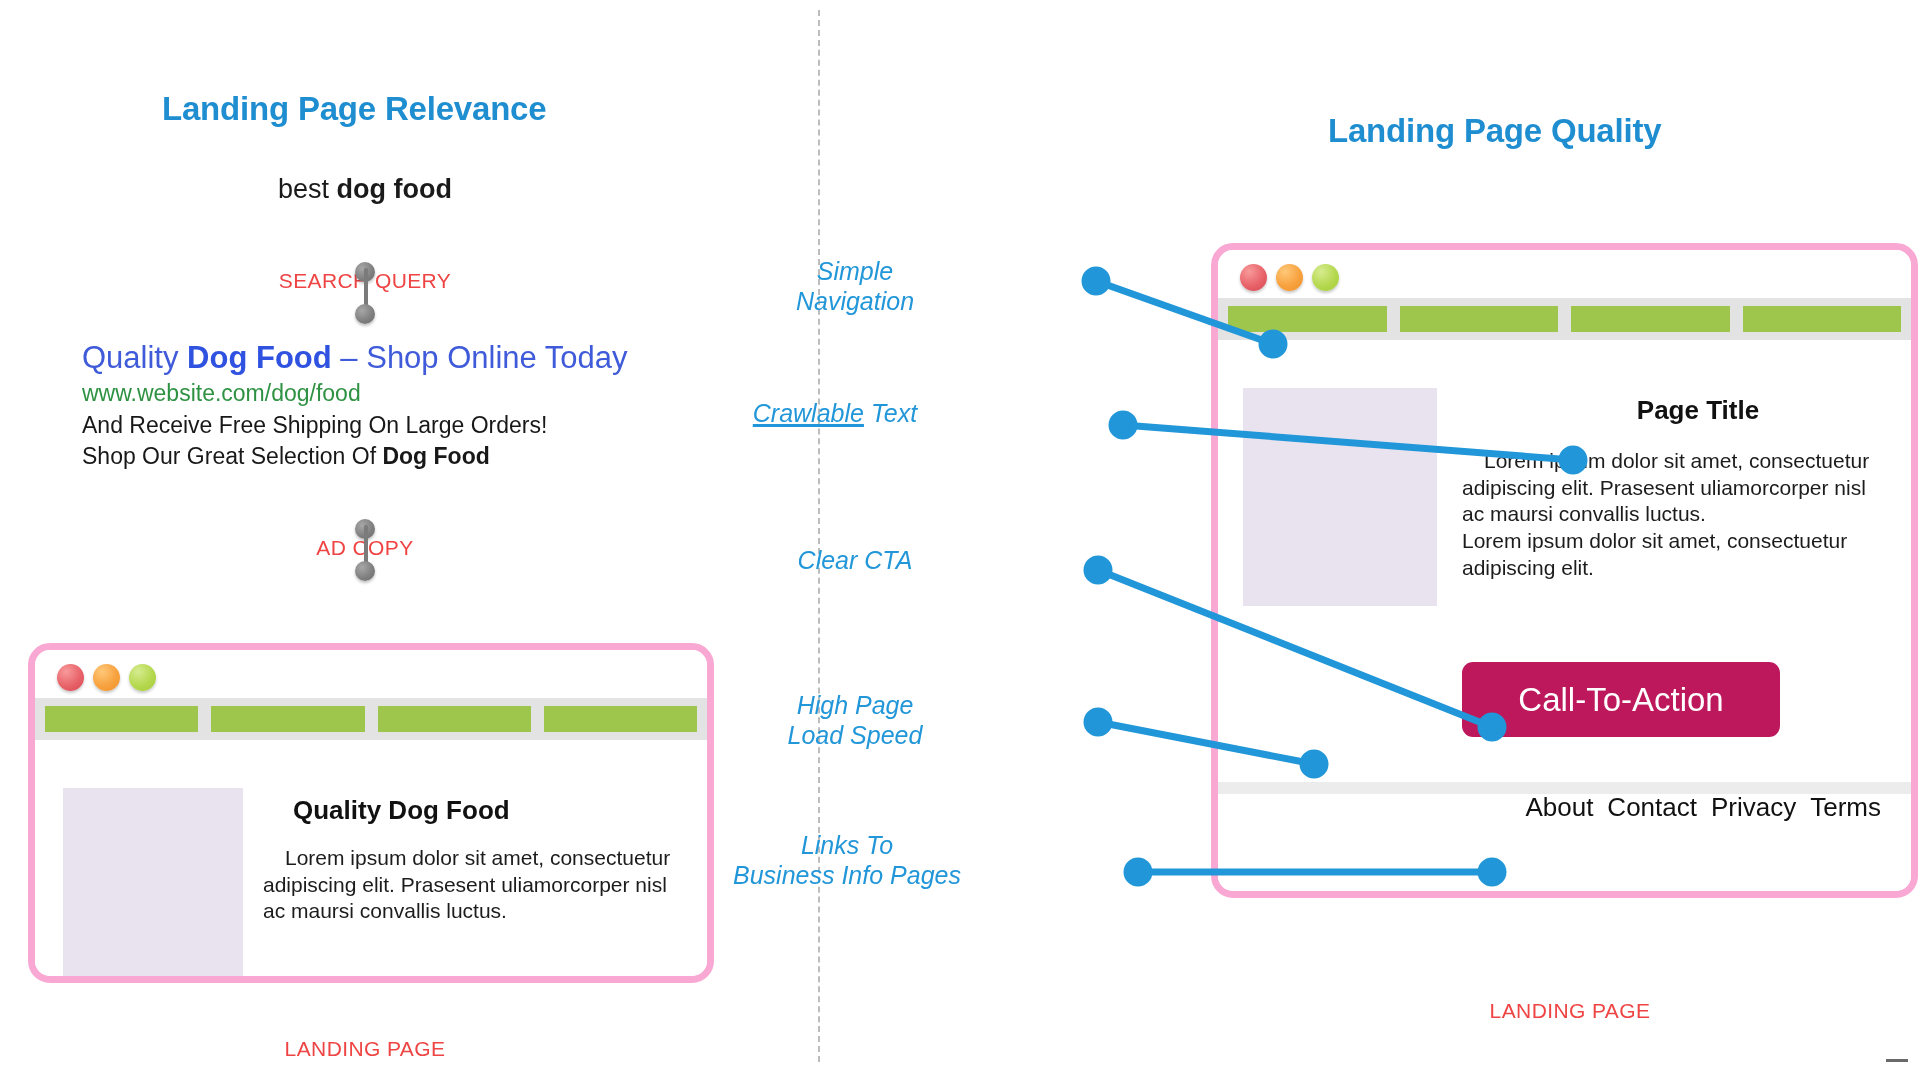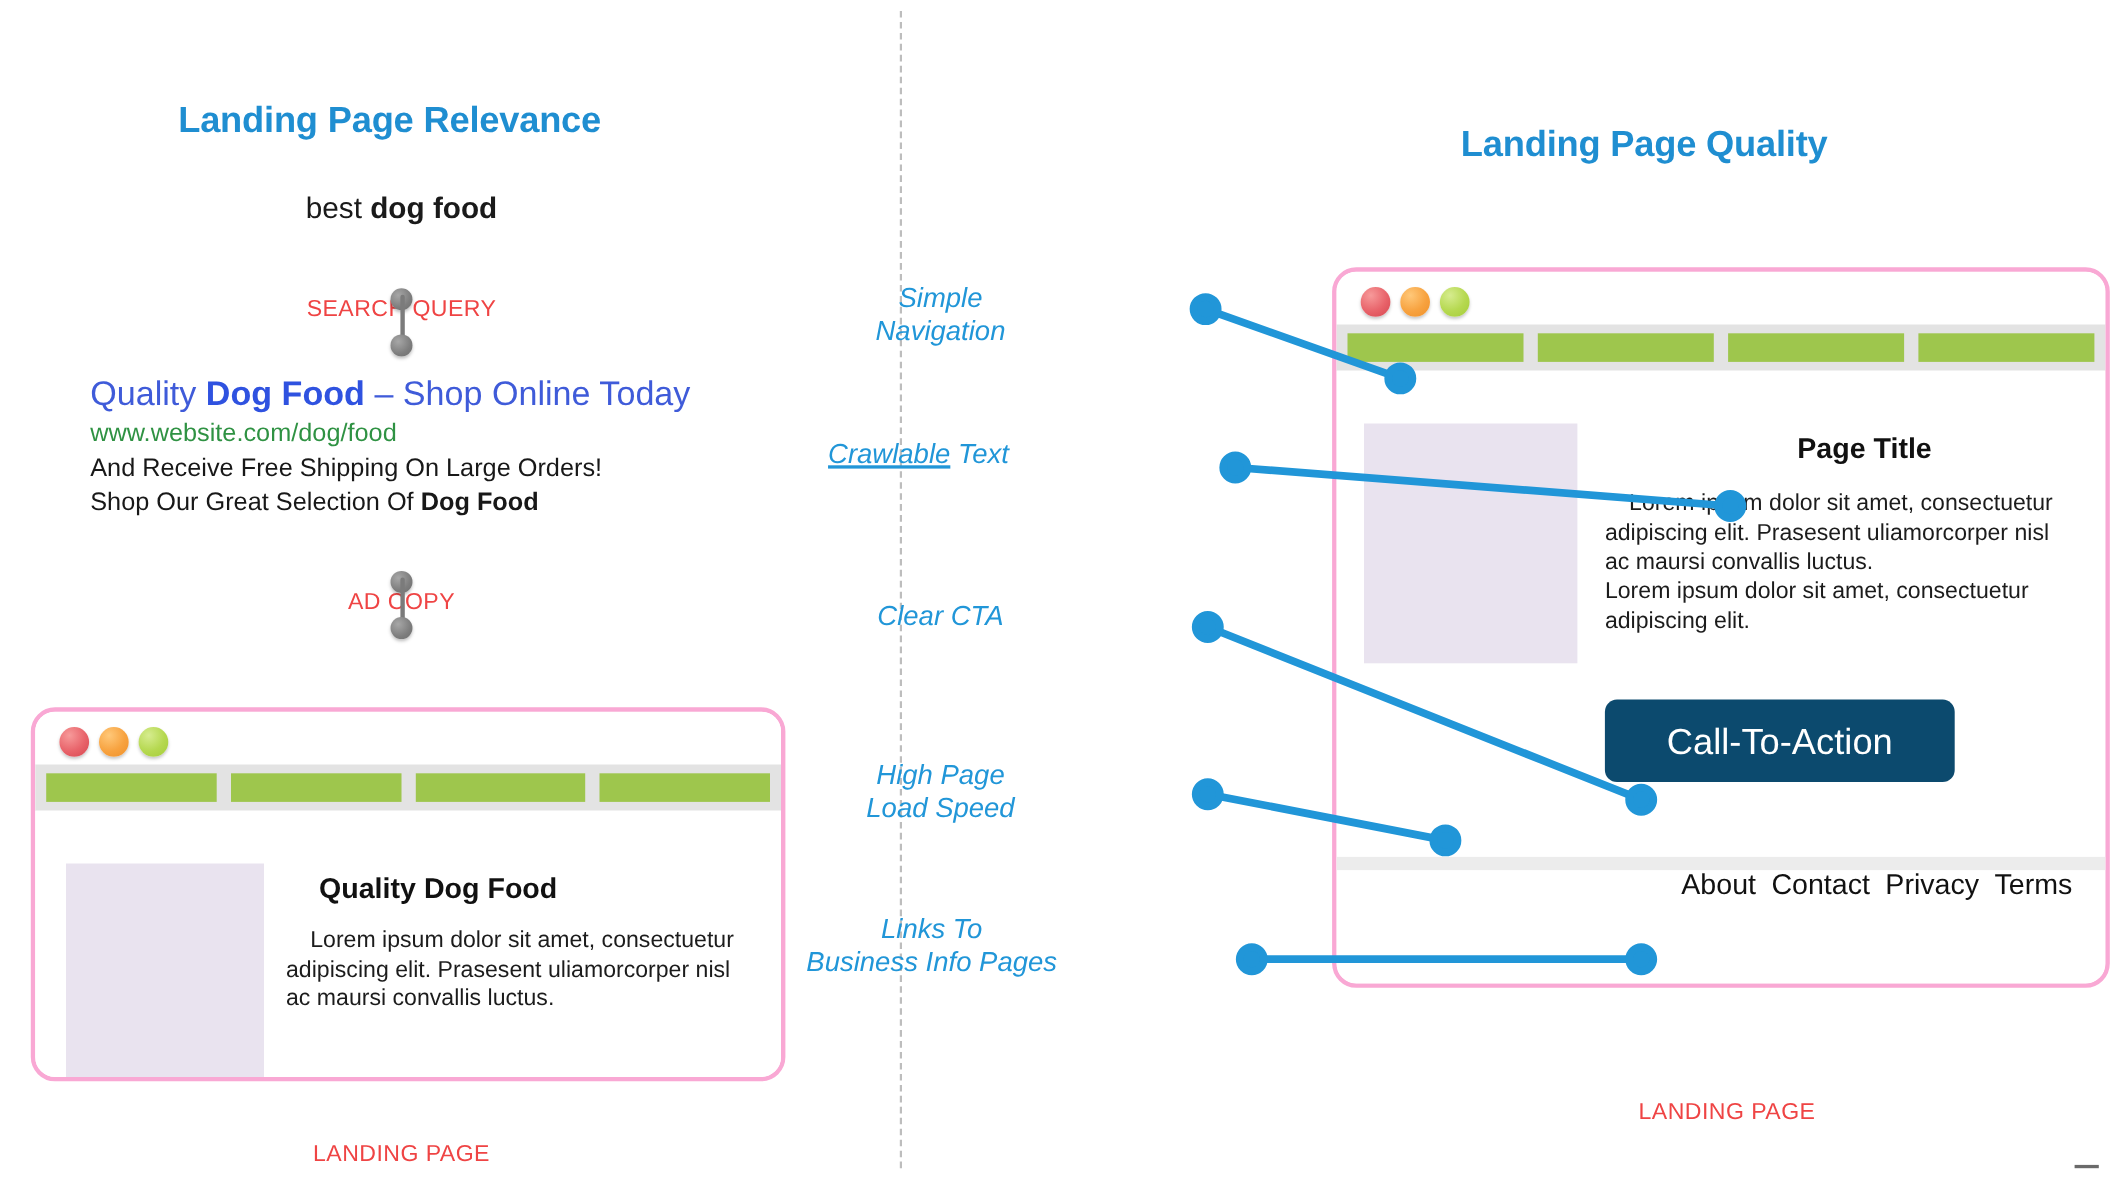--- a/index.html
+++ b/index.html
@@ -112,21 +112,21 @@
     font-size: 23px;
     color: #181818;
     line-height: 1.32;
     margin-top: 3px;
   }
   .ad-desc b { font-weight: bold; }
 
   
   .browser {
     position: absolute;
-    border: 4px solid #f9a8d4;
+    border: 7px solid #f9a8d4;
     border-radius: 22px;
     background: #ffffff;
     box-sizing: border-box;
     overflow: hidden;
   }
   #browser-left  { left: 28px;   top: 643px;  width: 686px; height: 340px; }
   #browser-right { left: 1211px; top: 243px;  width: 707px; height: 655px; }
 
   .titlebar {
     position: absolute;
@@ -198,23 +198,23 @@
     color: #1c1c1c;
     line-height: 1.27;
     text-indent: 22px;
     white-space: pre-line;
   }
   #lp-copy-left  { left: 228px; top: 105px; width: 420px; }
   #lp-copy-right { left: 244px; top: 108px; width: 420px; }
 
   .cta-button {
     position: absolute;
-    left: 244px; top: 299px;
+    left: 244px; top: 322px;
     width: 318px; height: 75px;
-    background: #0c4a6e;
+    background: #be185d;
     border-radius: 11px;
     color: #ffffff;
     font-size: 33px;
     display: flex;
     align-items: center;
     justify-content: center;
     box-sizing: border-box;
   }
 
   .footer-rule {

